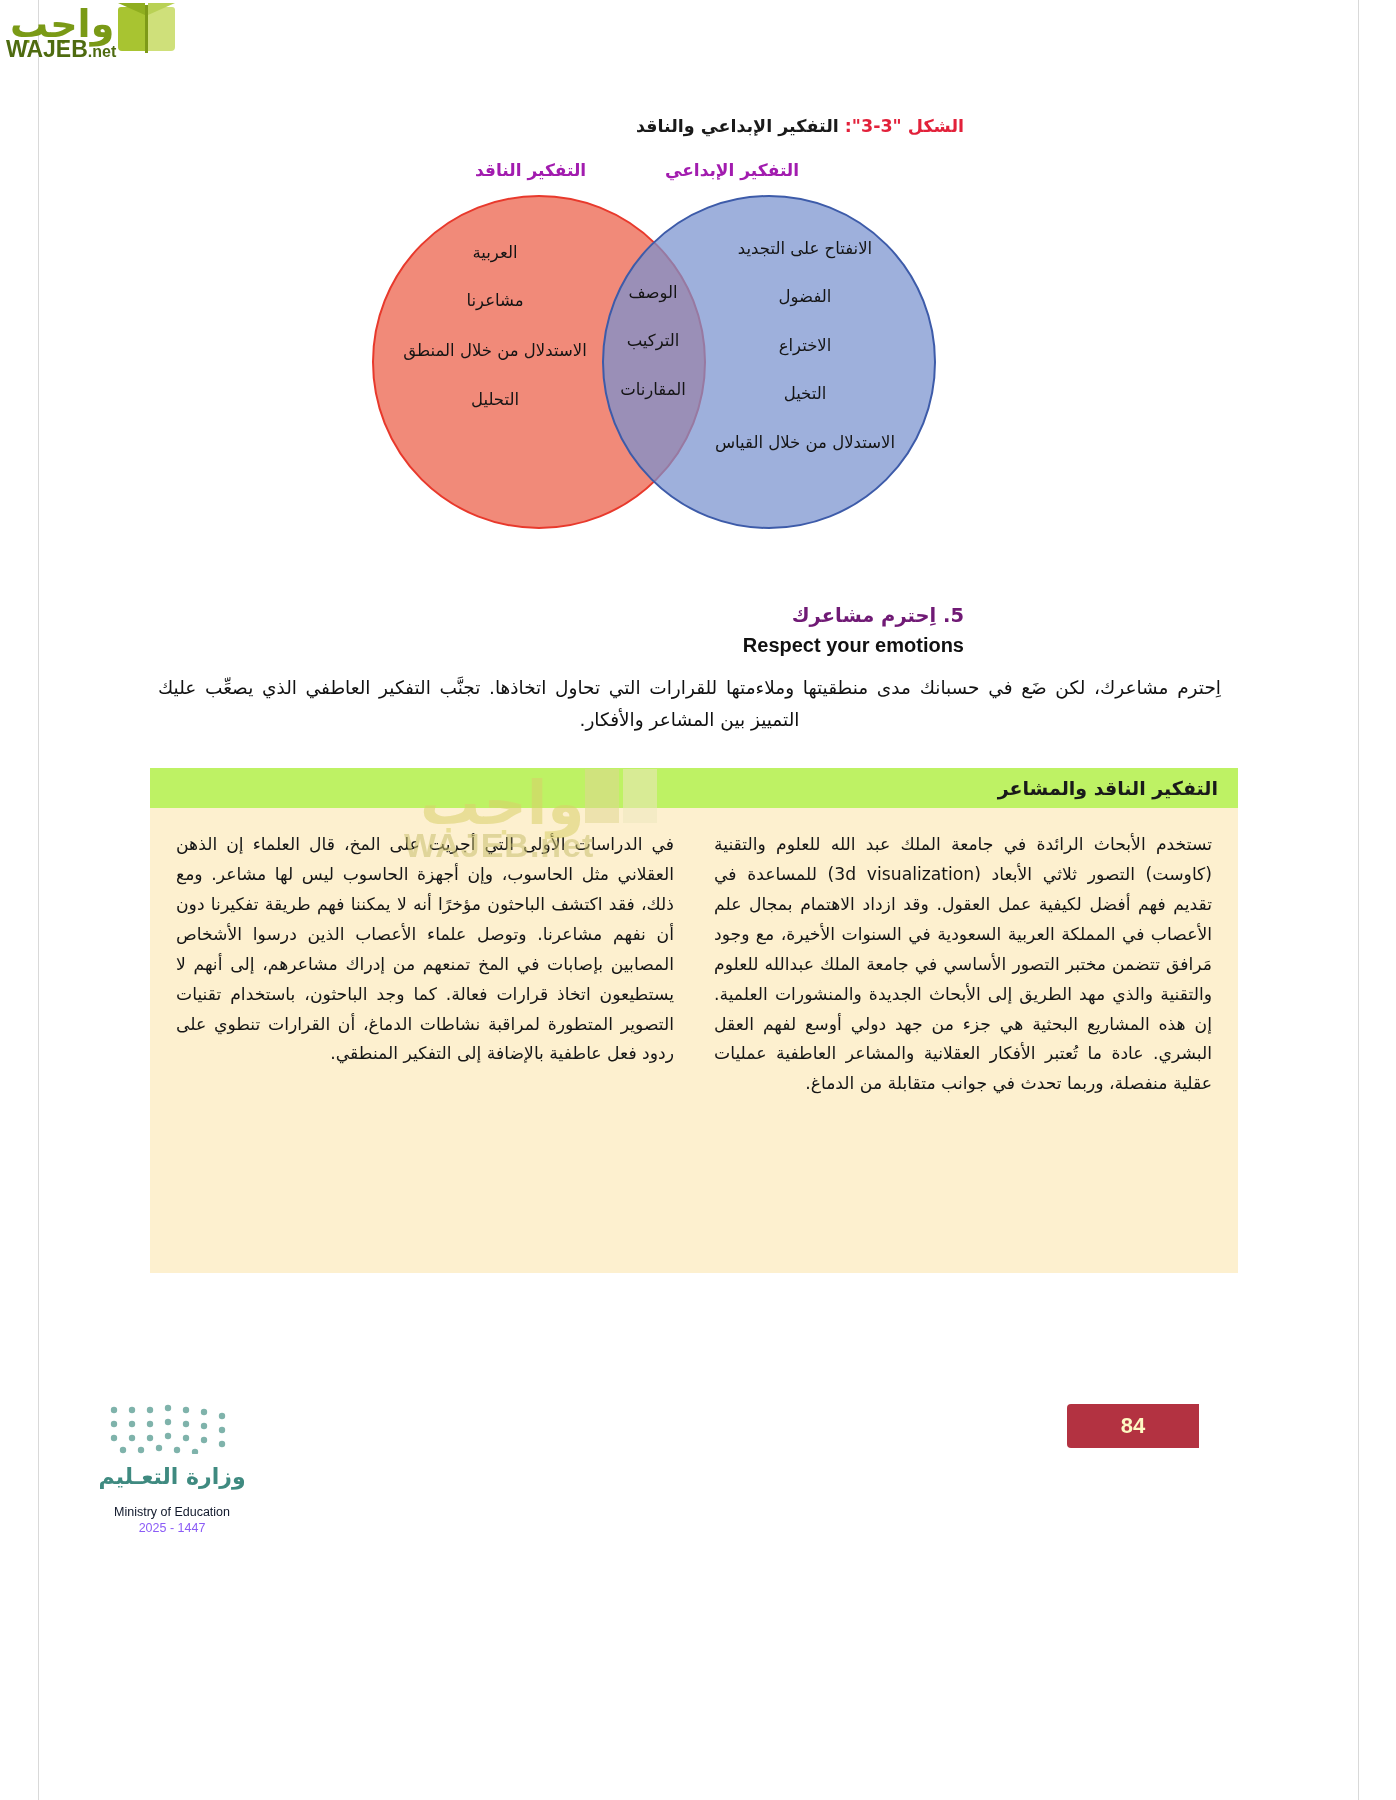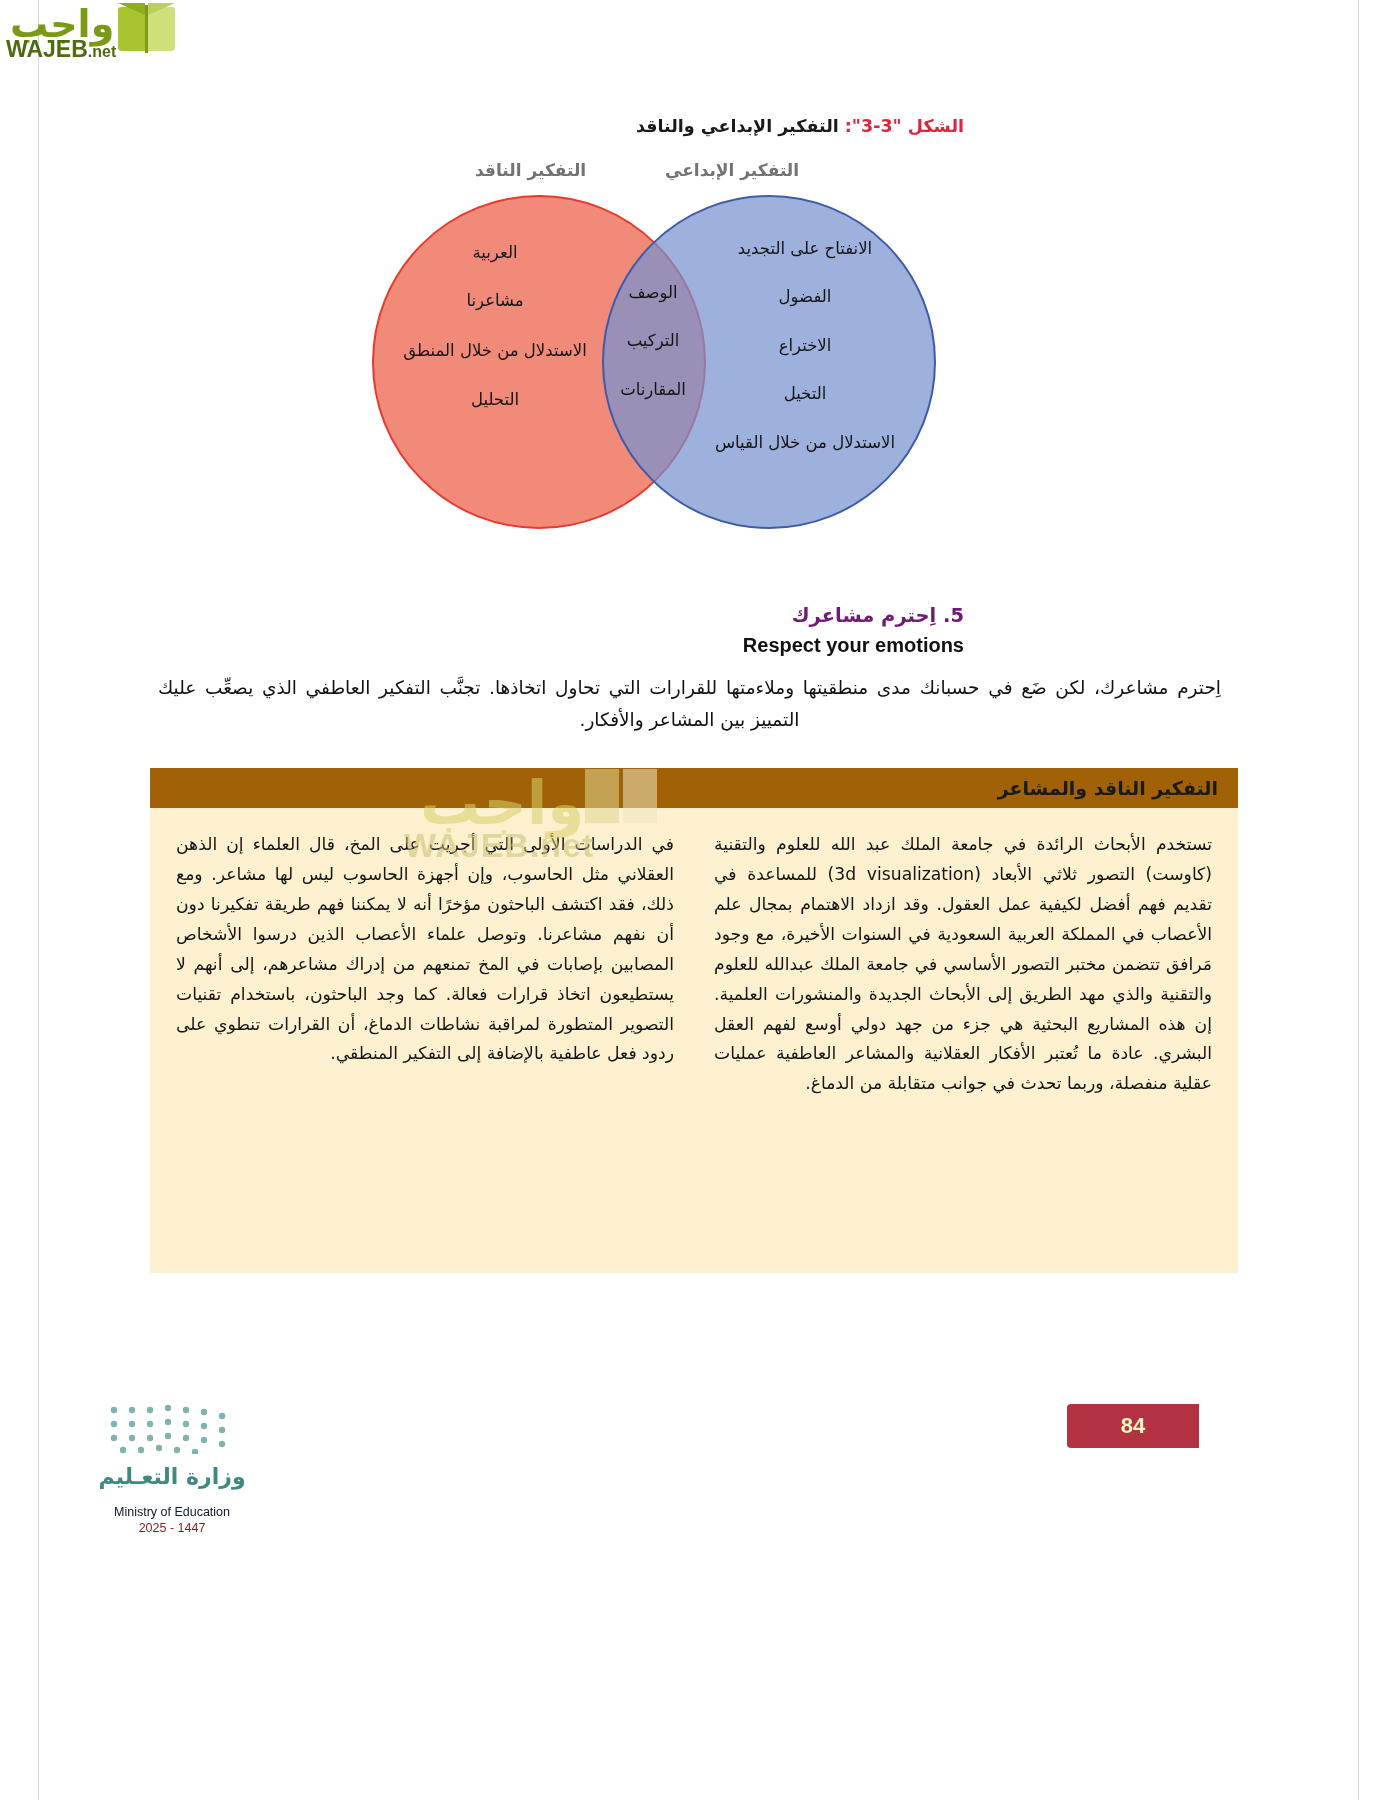--- a/index.html
+++ b/index.html
@@ -107,21 +107,21 @@
     position: absolute;
     left: 370px;
     top: 160px;
     width: 560px;
     height: 400px;
   }
   .venn-label {
     position: absolute;
     font-size: 17px;
     font-weight: bold;
-    color: #737373;
+    color: #a21caf;
     font-family: "DejaVu Sans", sans-serif;
     white-space: nowrap;
     direction: rtl;
   }
   .venn-label.left-lab  { left: 105px;  top: 0px; }
   .venn-label.right-lab { left: 295px;  top: 0px; }
 
   .circle {
     position: absolute;
     border-radius: 50%;
@@ -198,21 +198,21 @@
   }
 
   
   .infobox {
     position: absolute;
     left: 150px;
     top: 768px;
     width: 1088px;
   }
   .infobox .ib-head {
-    background: #a16207;
+    background: #bef264;
     height: 40px;
     display: flex;
     align-items: center;
     justify-content: flex-start;
     padding: 0 20px;
     box-sizing: border-box;
   }
   .infobox .ib-head-title {
     font-size: 19px;
     font-weight: bold;
@@ -307,21 +307,21 @@
   }
   .moe-en {
     font-size: 12.5px;
     color: #0f172a;
     font-family: "Liberation Sans", sans-serif;
     direction: ltr;
     margin-top: 16px;
   }
   .moe-yr {
     font-size: 12.5px;
-    color: #7f1d1d;
+    color: #8b5cf6;
     font-family: "Liberation Sans", sans-serif;
     direction: ltr;
     margin-top: 2px;
   }
 
   .chapter-label {
     position: absolute;
     right: 245px;
     top: 1418px;
     font-size: 18.5px;

